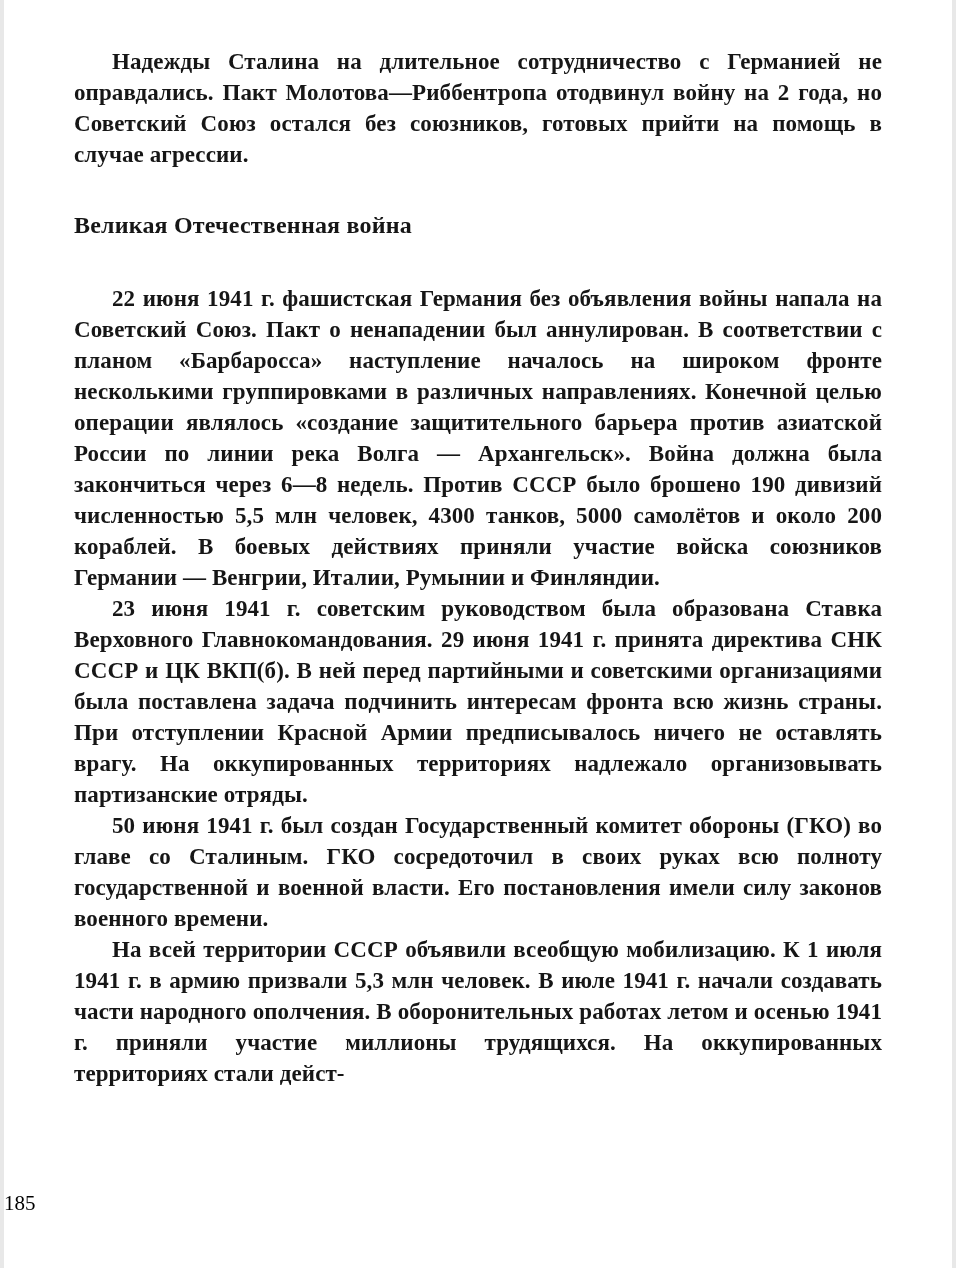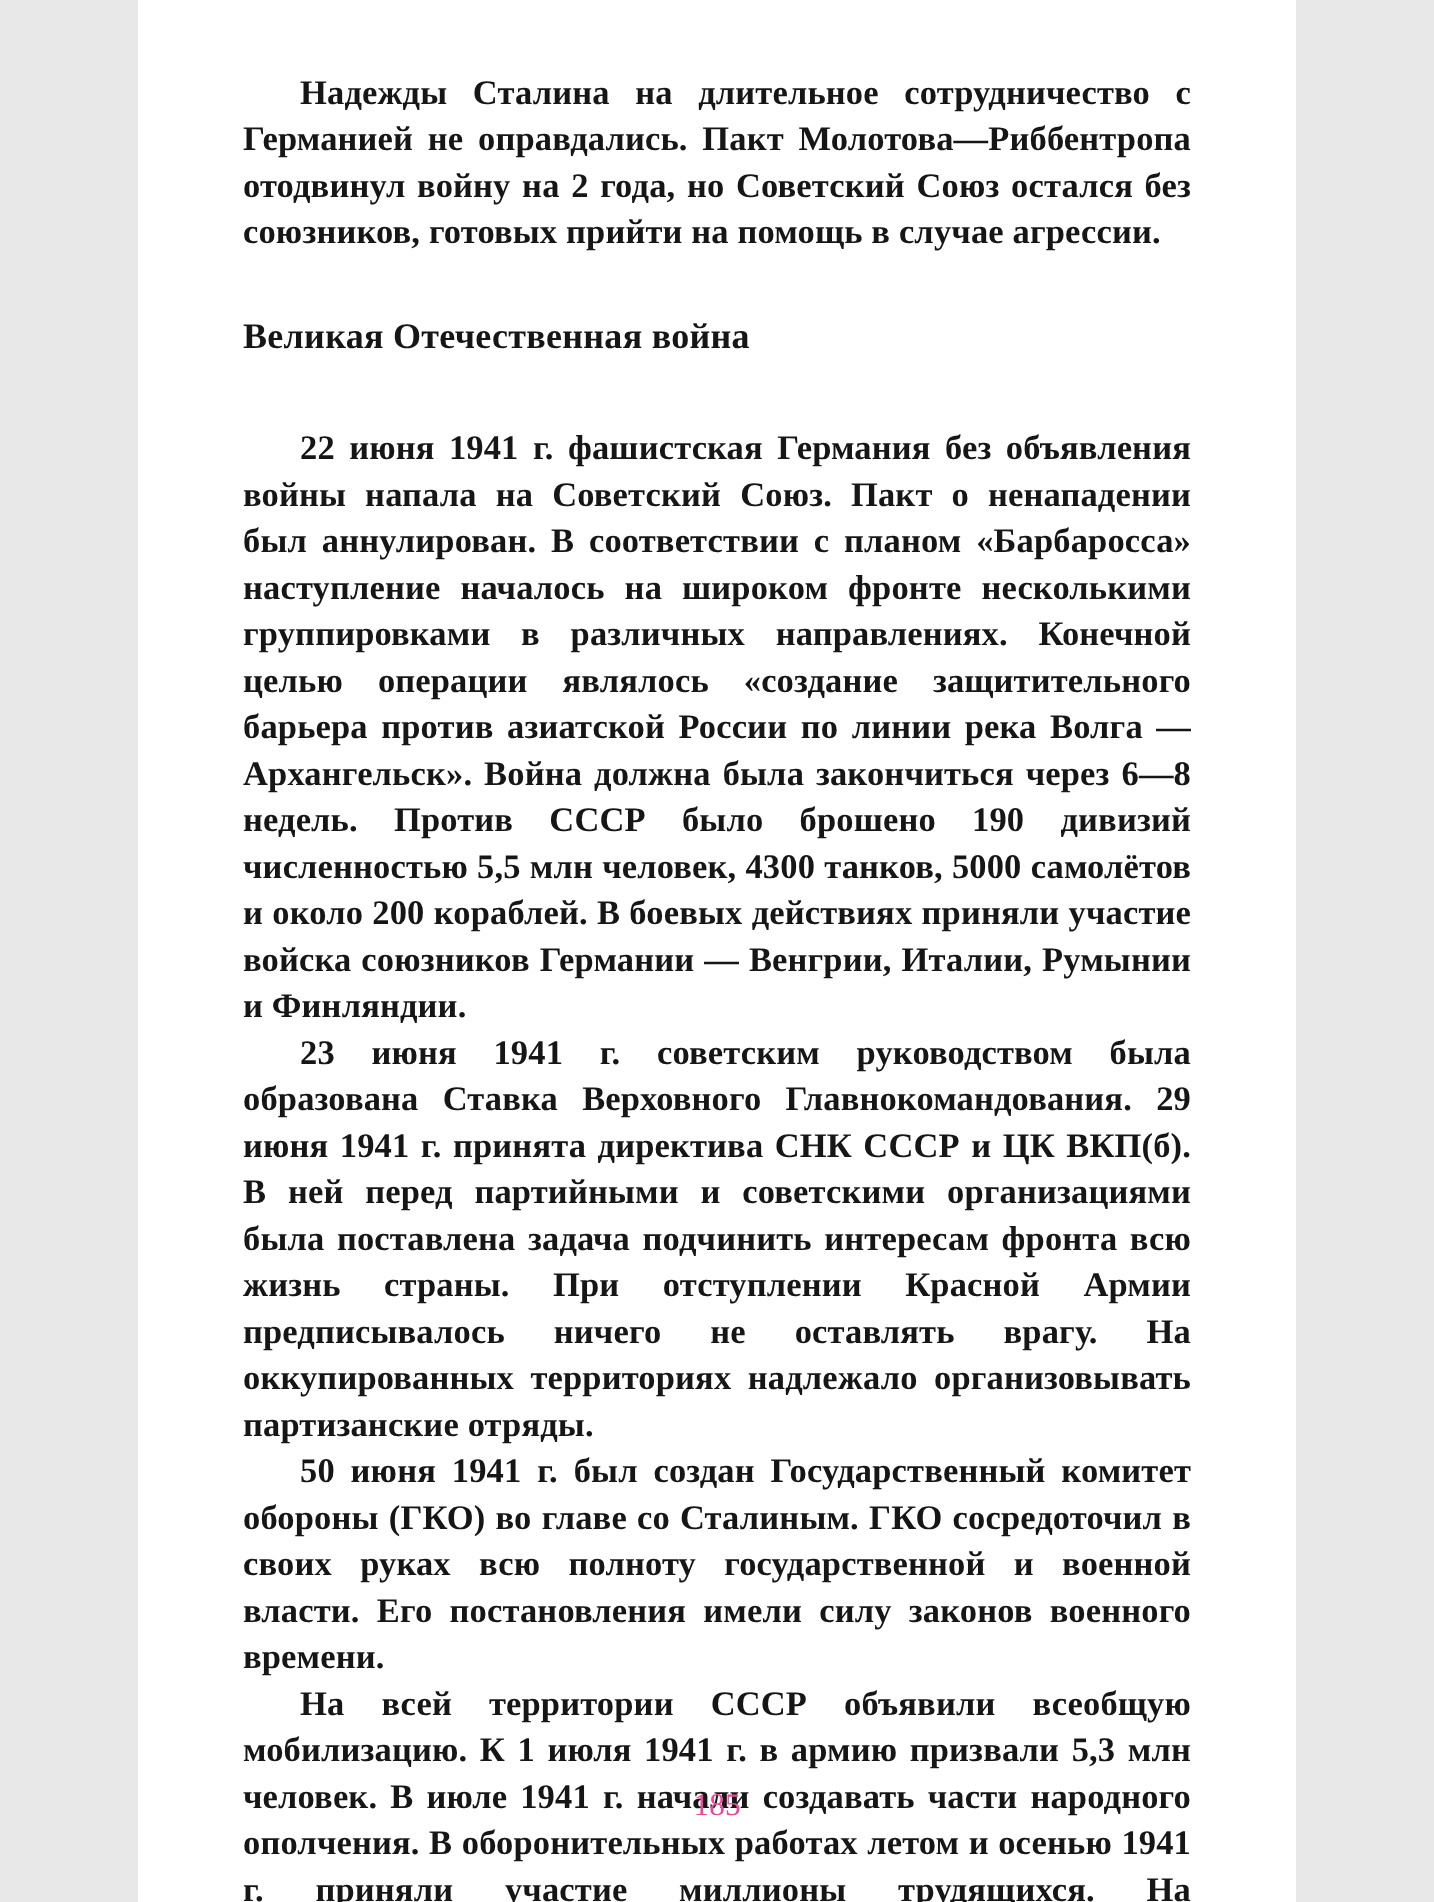--- a/index.html
+++ b/index.html
@@ -3,21 +3,21 @@
 <meta charset="utf-8">
 <style>
   html, body {
     margin: 0;
     padding: 0;
     background: #e8e8e8;
     font-family: "Liberation Serif", "DejaVu Serif", serif;
   }
   .page {
     position: relative;
-    width: 772px;
+    width: 948px;
     height: 1268px;
     margin: 0 auto;
     background: #ffffff;
     box-sizing: border-box;
     padding: 46px 70px 0 70px;
     color: #161616;
     overflow: hidden;
   }
   .para {
     margin: 0;
@@ -35,24 +35,24 @@
     letter-spacing: 0.2px;
   }
   .body-block .para + .para {
     margin-top: 0;
   }
   .page-number {
     position: absolute;
     left: 0;
     right: 0;
     bottom: 52px;
-    text-align: center;
+    text-align: left;
     font-size: 21px;
     font-weight: 400;
-    color: #ec4899;
+    color: #000000;
   }
 </style>
 </head>
 <body>
 
 <div class="page">
 
   <p class="para">Надежды Сталина на длительное сотрудничество с Германией не оправдались. Пакт Молотова—Риббентропа отодвинул войну на 2 года, но Советский Союз остался без союзников, готовых прийти на помощь в случае агрессии.</p>
 
   <h2 class="heading">Великая Отечественная война</h2>

